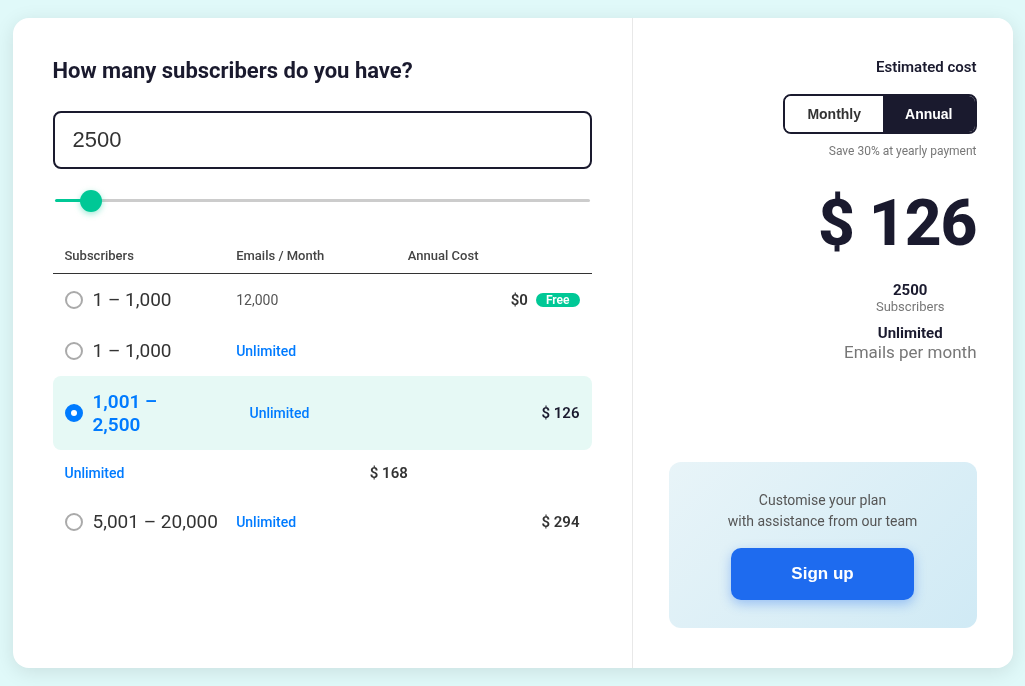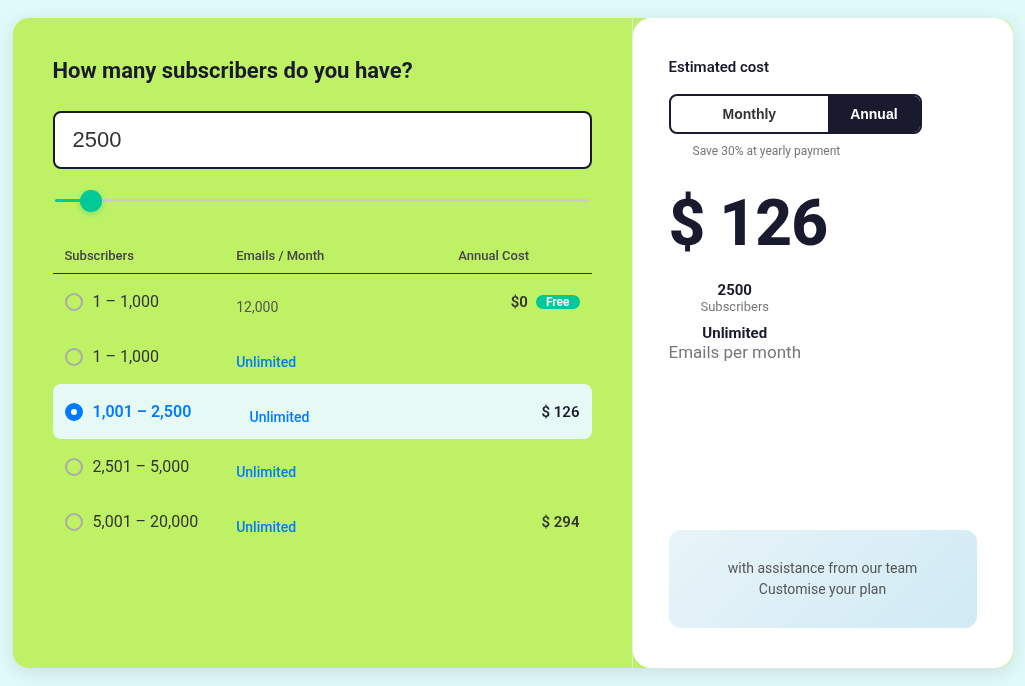--- a/index.html
+++ b/index.html
@@ -11,21 +11,21 @@
       align-items: center;
       justify-content: center;
       min-height: 100vh;
       padding: 10px;
     }
 
     .container {
       display: flex;
       width: 1000px;
       min-height: 650px;
-      background: #bef264;
+      background: #ffffff;
       border-radius: 16px;
       overflow: hidden;
       box-shadow: 0 4px 20px rgba(0,0,0,0.1);
     }
 
     
     .left-panel {
       flex: 1;
       padding: 40px 40px 40px 40px;
       border-right: 1px solid #e8e8e8;
@@ -98,21 +98,21 @@
       border-bottom: 1.5px solid #333;
     }
 
     .table-header span {
       font-size: 13px;
       font-weight: 500;
       color: #444;
     }
 
     .table-header span:last-child {
-      text-align: center;
+      text-align: left;
     }
 
     .table-row {
       display: grid;
       grid-template-columns: 2fr 2fr 2fr;
       align-items: center;
       padding: 14px 12px;
       border-radius: 8px;
       cursor: pointer;
       transition: background 0.15s;
@@ -120,23 +120,22 @@
 
     .table-row.selected {
       background: #e6f9f5;
       gap: 40px;
     }
 
     .row-subscribers {
       display: flex;
       align-items: center;
       gap: 10px;
-      font-size: 16px;
+      font-size: 19px;
       color: #333;
-      text-align: right;
     }
 
     .row-subscribers.selected-text {
       color: #007bff;
       font-weight: 600;
     }
 
     .radio-btn {
       width: 18px;
       height: 18px;
@@ -157,21 +156,20 @@
       content: '';
       width: 6px;
       height: 6px;
       border-radius: 50%;
       background: white;
     }
 
     .row-emails {
       font-size: 14px;
       color: #555;
-      margin-top: 11px;
     }
 
     .row-emails.highlighted {
       color: #007bff;
       font-weight: 500;
     }
 
     .row-cost {
       font-size: 15px;
       font-weight: 600;
@@ -196,21 +194,21 @@
       border-radius: 12px;
     }
 
     
     .right-panel {
       width: 380px;
       padding: 40px 36px;
       background: white;
       display: flex;
       flex-direction: column;
-      align-items: flex-start;
+      align-items: flex-end;
       border-radius: 18px;
     }
 
     .estimated-cost-label {
       font-size: 15px;
       font-weight: 600;
       color: #1a1a2e;
       margin-bottom: 18px;
     }
 
@@ -223,21 +221,20 @@
     }
 
     .toggle-btn {
       padding: 10px 22px;
       font-size: 14px;
       font-weight: 600;
       cursor: pointer;
       border: none;
       outline: none;
       transition: background 0.15s, color 0.15s;
-      margin-left: 30px;
     }
 
     .toggle-btn.inactive {
       background: white;
       color: #333;
     }
 
     .toggle-btn.active {
       background: #1a1a2e;
       color: white;
@@ -365,25 +362,24 @@
           <div class="radio-btn checked"></div>
           <span>1,001 – 2,500</span>
         </div>
         <span class="row-emails highlighted">Unlimited</span>
         <div class="row-cost highlighted">
           <span>$ 126</span>
         </div>
       </div>
 
       <div class="table-row">
-        <div class="row-subscribers">
-          <div class="radio-btn"></div>
-          <span>2,501 – 5,000</span>
-        </div>
         <span class="row-emails highlighted">Unlimited</span>
+        <div class="row-cost">
+          <span>$ 168</span>
+        </div>
       </div>
 
       <div class="table-row">
         <div class="row-subscribers">
           <div class="radio-btn"></div>
           <span>5,001 – 20,000</span>
         </div>
         <span class="row-emails highlighted">Unlimited</span>
         <div class="row-cost">
           <span>$ 294</span>
@@ -406,19 +402,20 @@
 
     <div class="plan-details">
       <div class="plan-subscribers-count">2500</div>
       <div class="plan-subscribers-label">Subscribers</div>
       <div class="plan-emails-count">Unlimited</div>
       <div class="plan-emails-label">Emails per month</div>
     </div>
 
     <div class="right-bottom">
       <div class="customise-text">
+        <div>Customise your plan</div>
         <div>with assistance from our team</div>
-        <div>Customise your plan</div>
-      </div>
+      </div>
+      <button class="signup-btn">Sign up</button>
     </div>
   </div>
 
 </div>
 
 </body></html>

